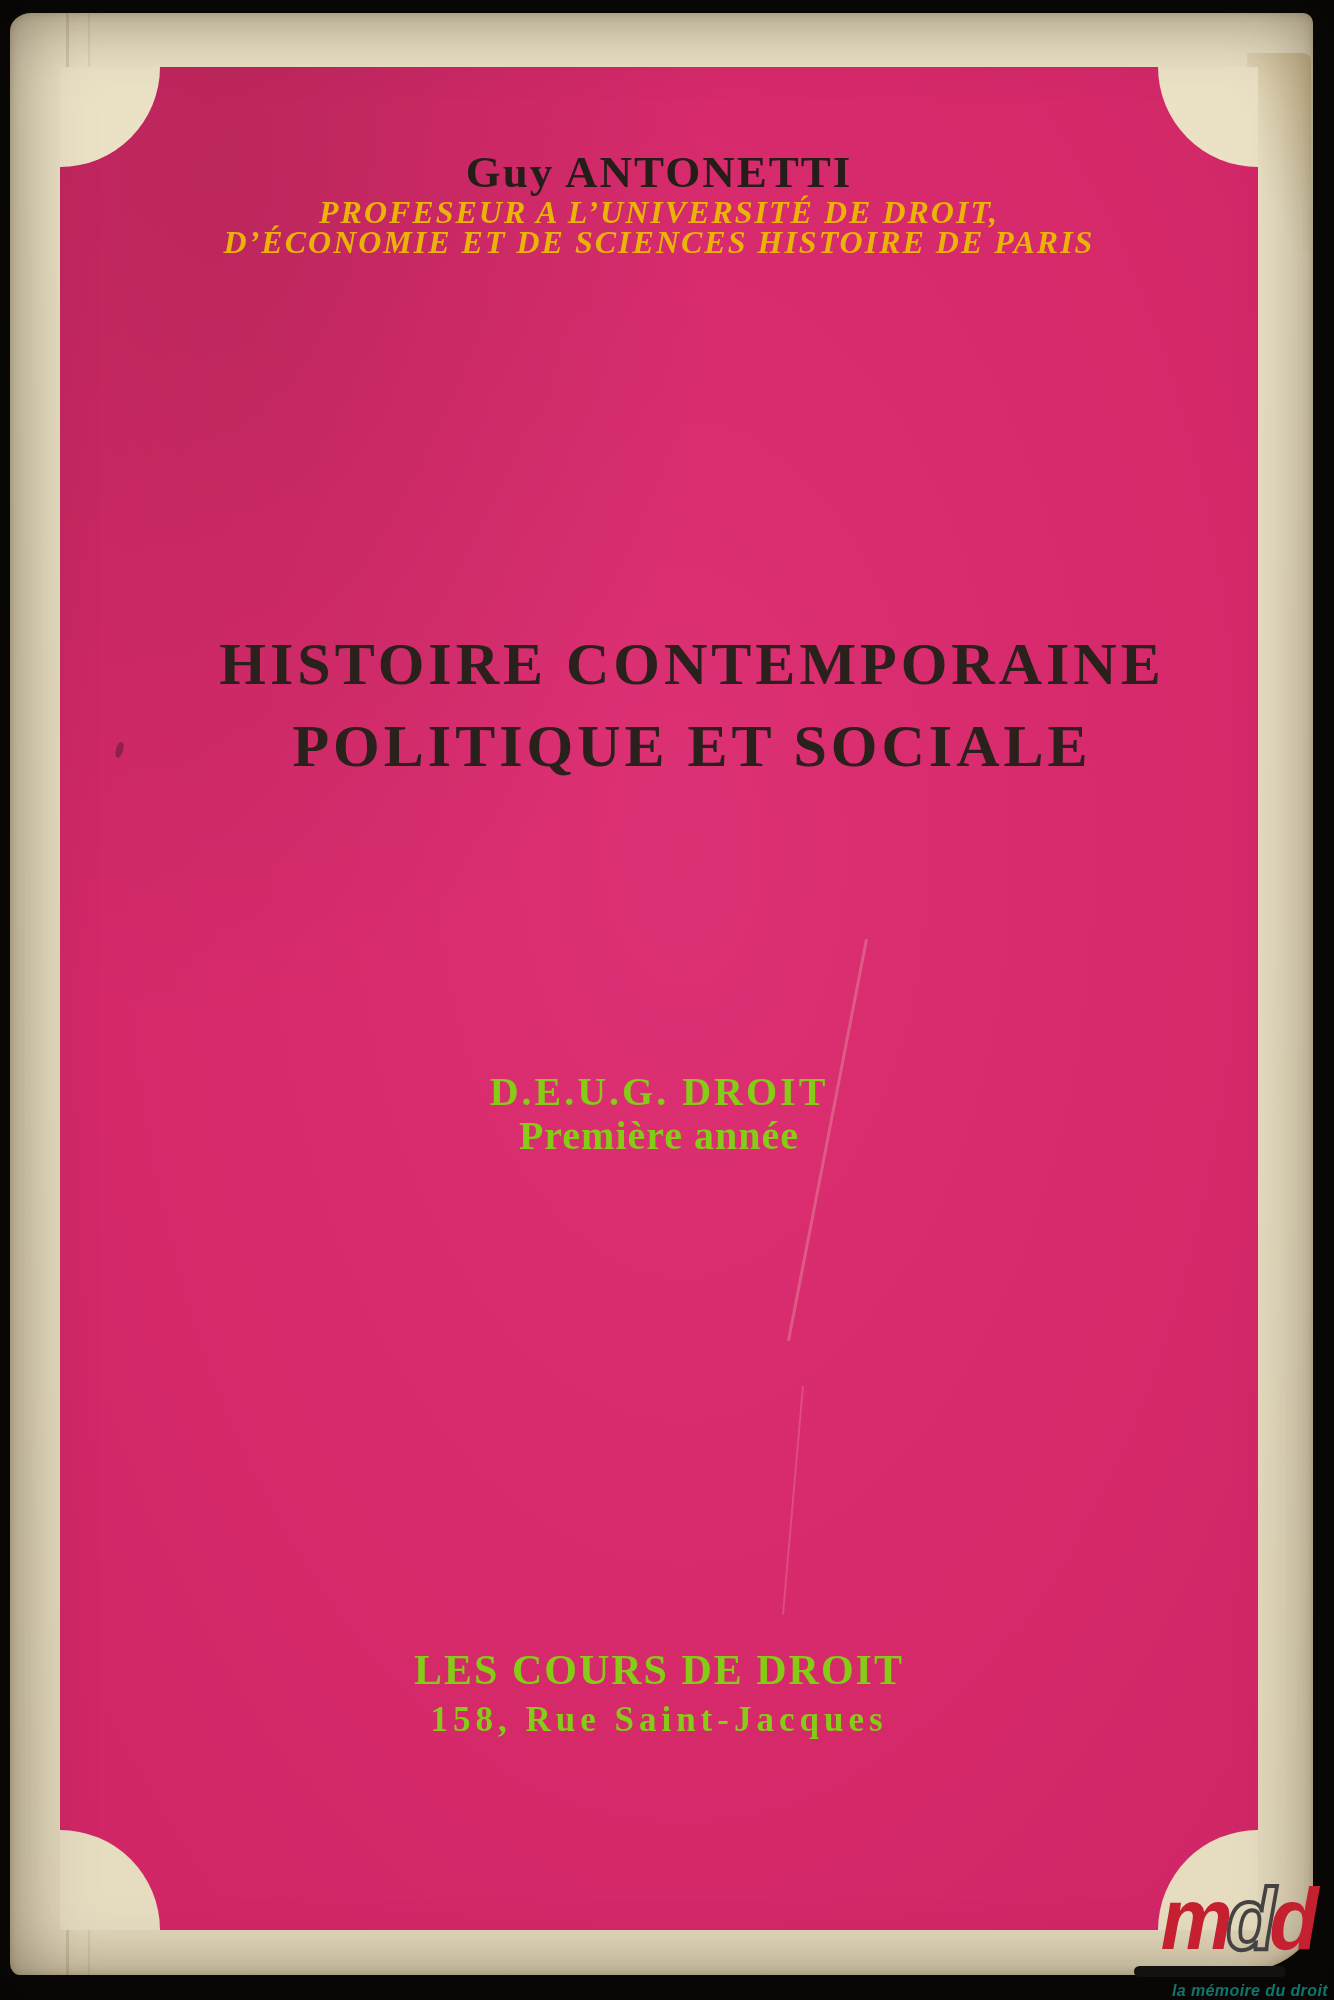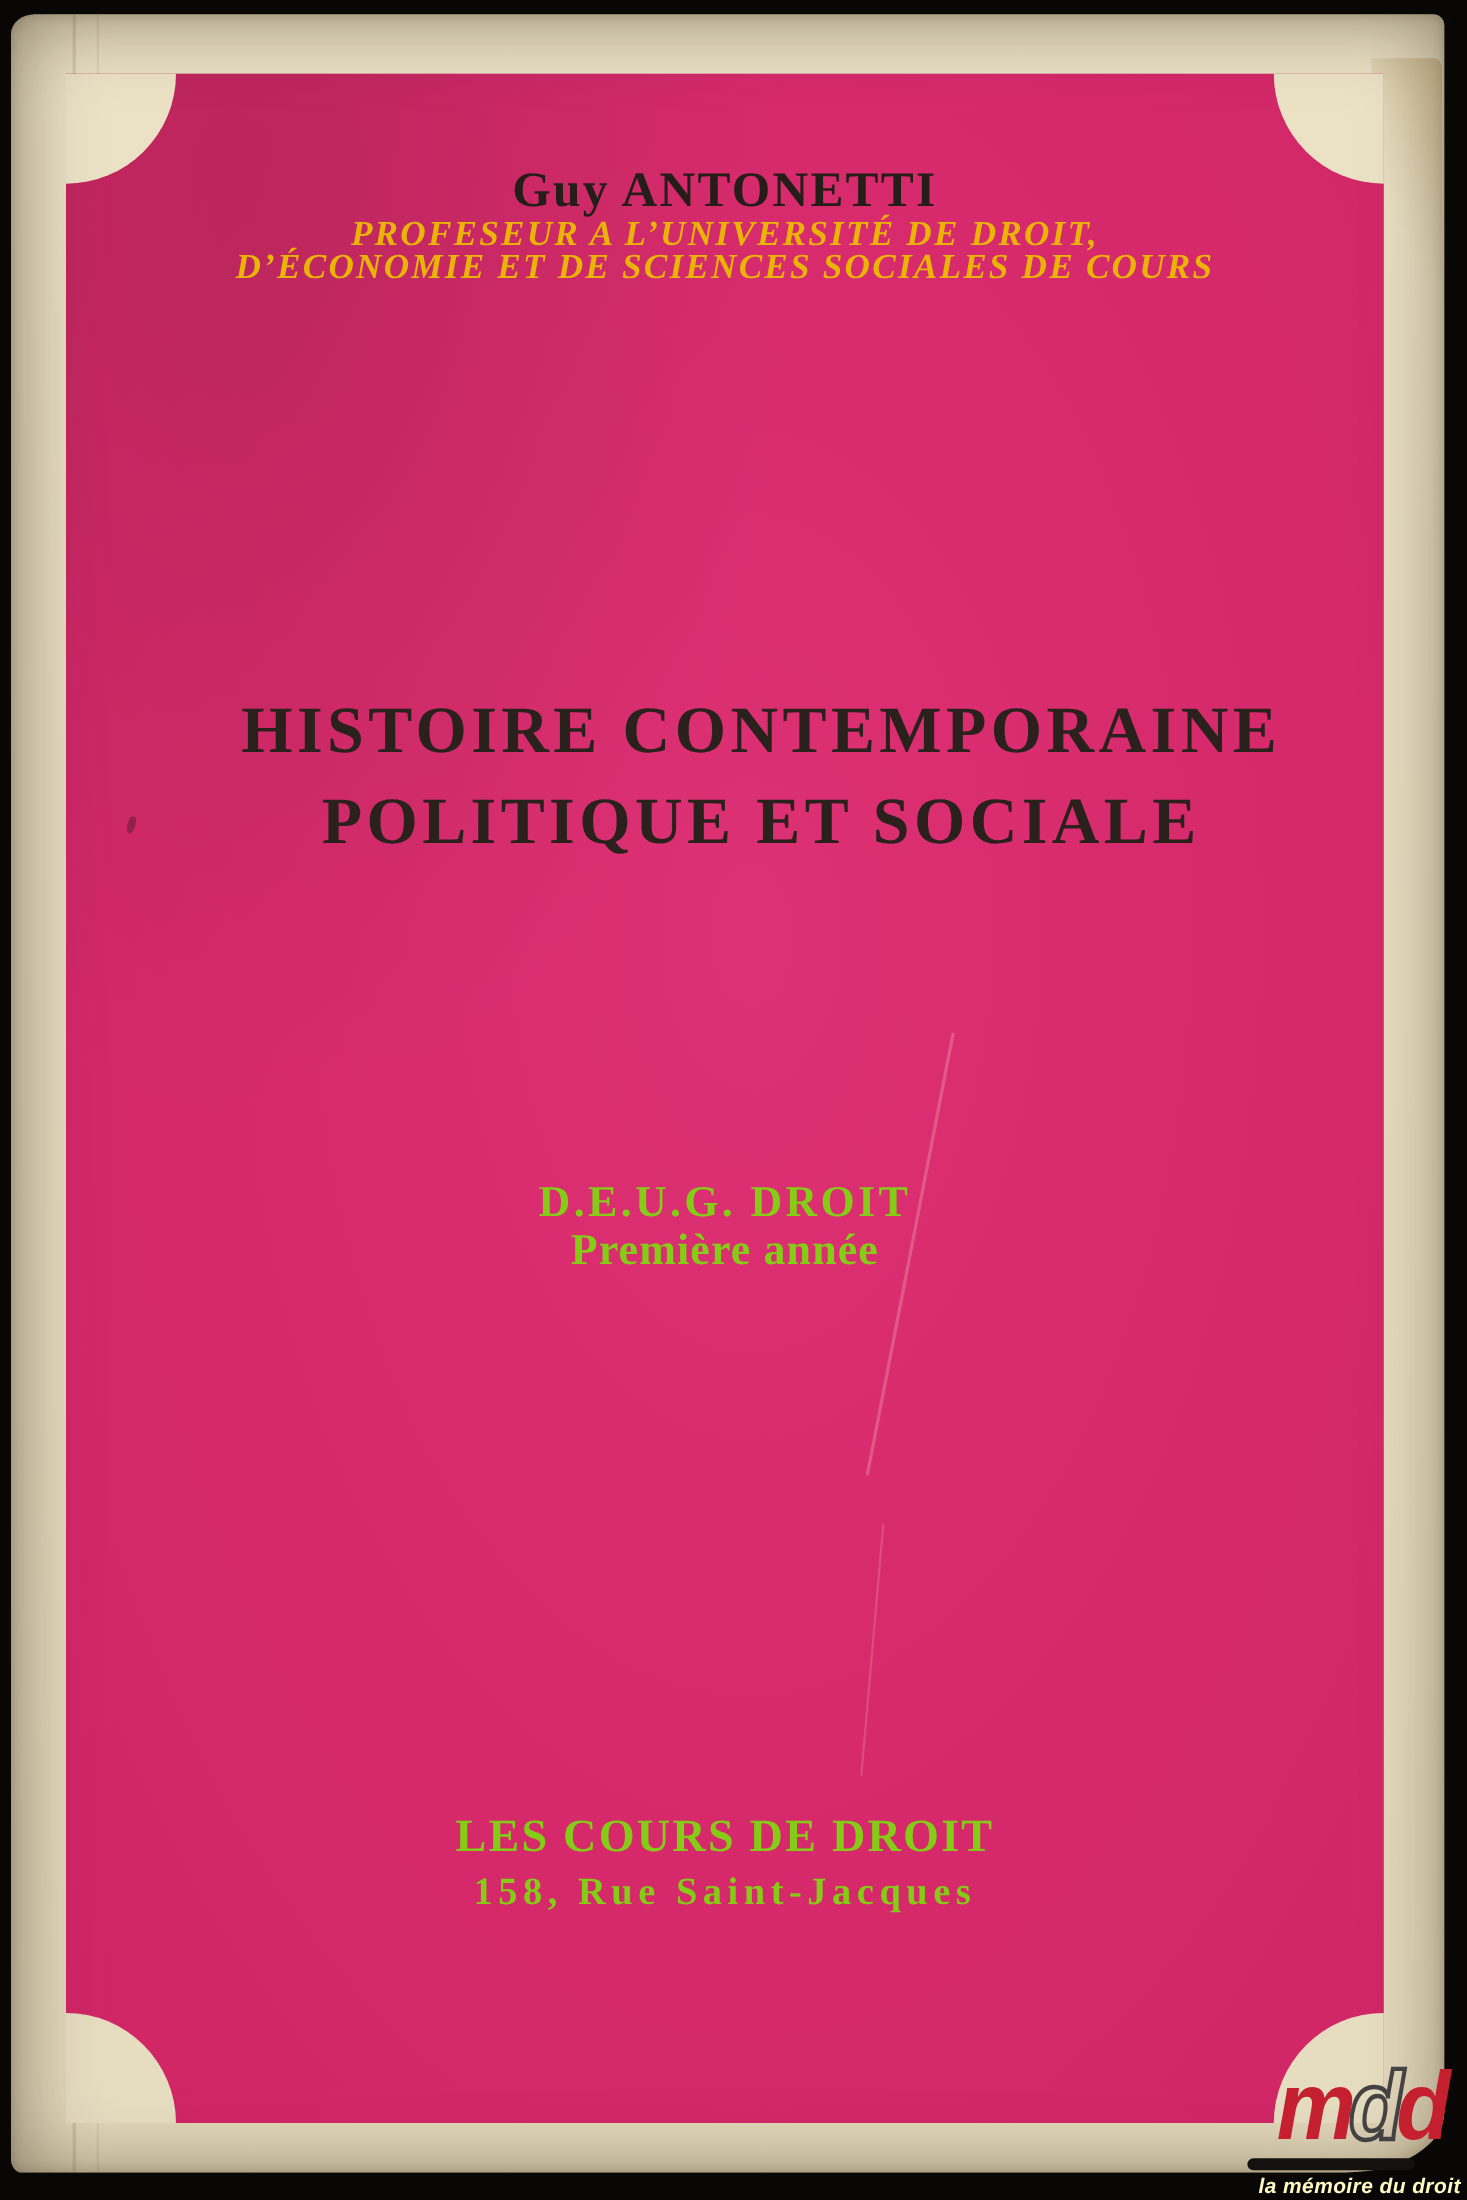--- a/index.html
+++ b/index.html
@@ -139,23 +139,23 @@
     color: transparent;
     -webkit-text-stroke: 4px #454243;
   }
   .mdd-bar {
     margin: 4px 0 5px 2px;
     width: 152px; height: 11px;
     background: #14110f;
     border-radius: 6px;
   }
   .mdd-tagline {
-    font-size: 19px;
+    font-size: 16px;
     font-weight: bold;
-    color: #fef9c3;
+    color: #0f766e;
     letter-spacing: 0.4px;
     white-space: nowrap;
   }
   
   .vignette {
     position: absolute; left: 0; top: 0;
     width: 100%; height: 100%;
     pointer-events: none;
     box-shadow: inset 0 0 90px rgba(0,0,0,0.38);
   }
@@ -177,21 +177,21 @@
     <div class="notch bl"></div>
     <div class="notch br"></div>
   </div>
 
   <div class="scratch s1"></div>
   <div class="scratch s2"></div>
   <div class="smudge"></div>
 
   <div class="tl-line author-name">Guy ANTONETTI</div>
   <div class="tl-line author-sub l1">PROFESEUR A L’UNIVERSITÉ DE DROIT,</div>
-  <div class="tl-line author-sub l2">D’ÉCONOMIE ET DE SCIENCES SOCIALES DE COURS</div>
+  <div class="tl-line author-sub l2">D’ÉCONOMIE ET DE SCIENCES HISTOIRE DE PARIS</div>
 
   <div class="tl-line book-title l1">HISTOIRE CONTEMPORAINE</div>
   <div class="tl-line book-title l2">POLITIQUE ET SOCIALE</div>
 
   <div class="tl-line degree l1">D.E.U.G. DROIT</div>
   <div class="tl-line pub-name">LES COURS DE DROIT</div>
 
   <div class="tl-line degree l2">Première année</div>
   <div class="tl-line pub-street">158, Rue Saint-Jacques</div>
 

